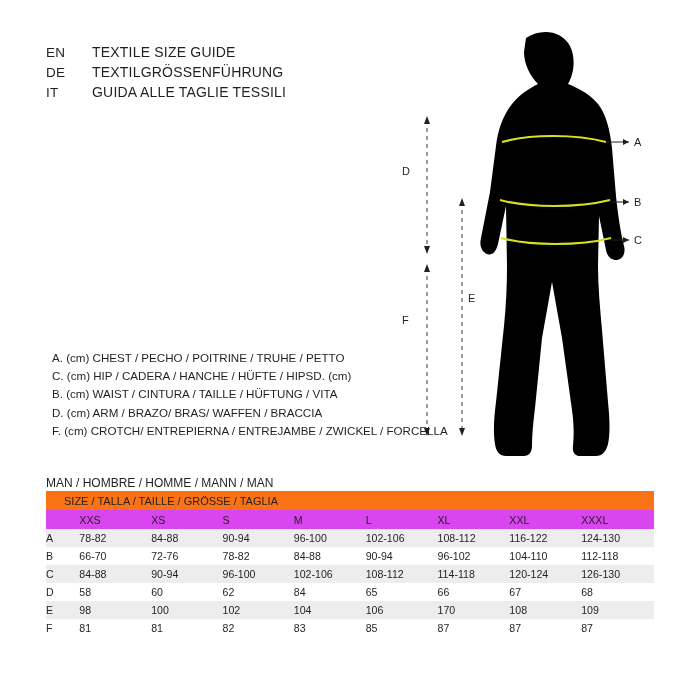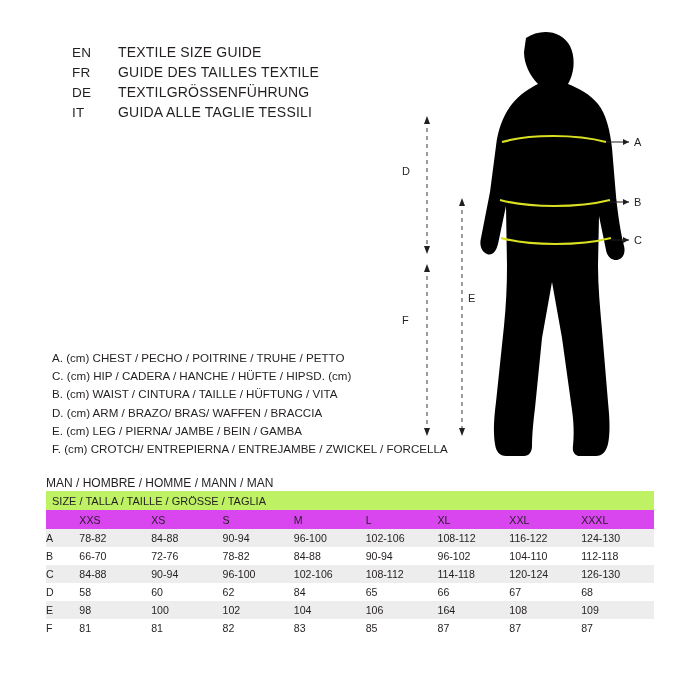--- a/index.html
+++ b/index.html
@@ -15,21 +15,20 @@
     color: #231f20;
     overflow: hidden;
   }
 
   
   .lang-block {
     position: absolute;
     left: 46px;
     top: 44px;
     width: 360px;
-    margin-left: 26px;
   }
   .lang-row {
     display: flex;
     align-items: baseline;
     height: 20px;
   }
   .lang-code {
     width: 46px;
     font-size: 13.5px;
     letter-spacing: .2px;
@@ -79,63 +78,58 @@
     font-size: 10.6px;
   }
   .size-table td, .size-table th {
     text-align: left;
     font-weight: normal;
     padding: 0;
     height: 18px;
     vertical-align: middle;
   }
   .size-table tr.head-title td {
-    background: #bef264;
+    background: #f97316;
     font-size: 11px;
-    padding-left: 6px;
+    padding-left: 18px;
     height: 19px;
   }
   .size-table tr.head-cols td {
     background: #d946ef;
     height: 19px;
   }
   .size-table tr.row-even td { background: #ededed; }
   .size-table tr.row-odd td  { background: #ffffff; }
   .col-label { width: 38px; padding-left: 6px; }
   .col-val   { width: 81px; }
   .size-table tr.head-cols td.col-val { padding-left: 0; }
 </style>
 </head>
 <body>
 
 <div class="lang-block">
   <div class="lang-row">
     <span class="lang-code">EN</span>
     <span class="lang-text">TEXTILE SIZE GUIDE</span>
-  </div>
-  <div class="lang-row">
-    <span class="lang-code">FR</span>
-    <span class="lang-text">GUIDE DES TAILLES TEXTILE</span>
   </div>
   <div class="lang-row">
     <span class="lang-code">DE</span>
     <span class="lang-text">TEXTILGRÖSSENFÜHRUNG</span>
   </div>
   <div class="lang-row">
     <span class="lang-code">IT</span>
     <span class="lang-text">GUIDA ALLE TAGLIE TESSILI</span>
   </div>
 </div>
 
 <div class="legend">
   <div class="legend-line">A. (cm) CHEST / PECHO / POITRINE / TRUHE / PETTO</div>
   <div class="legend-line">C. (cm) HIP / CADERA / HANCHE / HÜFTE / HIPSD. (cm)</div>
   <div class="legend-line">B. (cm) WAIST / CINTURA / TAILLE / HÜFTUNG / VITA</div>
   <div class="legend-line">D. (cm) ARM / BRAZO/ BRAS/ WAFFEN / BRACCIA</div>
-  <div class="legend-line">E. (cm) LEG / PIERNA/ JAMBE / BEIN / GAMBA</div>
   <div class="legend-line">F. (cm) CROTCH/ ENTREPIERNA / ENTREJAMBE / ZWICKEL / FORCELLA</div>
 </div>
 <div class="legend-gender">MAN / HOMBRE / HOMME / MANN / MAN</div>
 
 <div class="figure-area">
   <svg width="290" height="460" viewBox="0 0 290 460" xmlns="http://www.w3.org/2000/svg">
 
     <g>
       <path fill="#000000" d="
         M 136,18
@@ -291,21 +285,21 @@
       <td class="col-val">68</td>
     </tr>
 
     <tr class="row-even">
       <td class="col-label">E</td>
       <td class="col-val">98</td>
       <td class="col-val">100</td>
       <td class="col-val">102</td>
       <td class="col-val">104</td>
       <td class="col-val">106</td>
-      <td class="col-val">164</td>
+      <td class="col-val">170</td>
       <td class="col-val">108</td>
       <td class="col-val">109</td>
     </tr>
 
     <tr class="row-odd">
       <td class="col-label">F</td>
       <td class="col-val">81</td>
       <td class="col-val">81</td>
       <td class="col-val">82</td>
       <td class="col-val">83</td>

